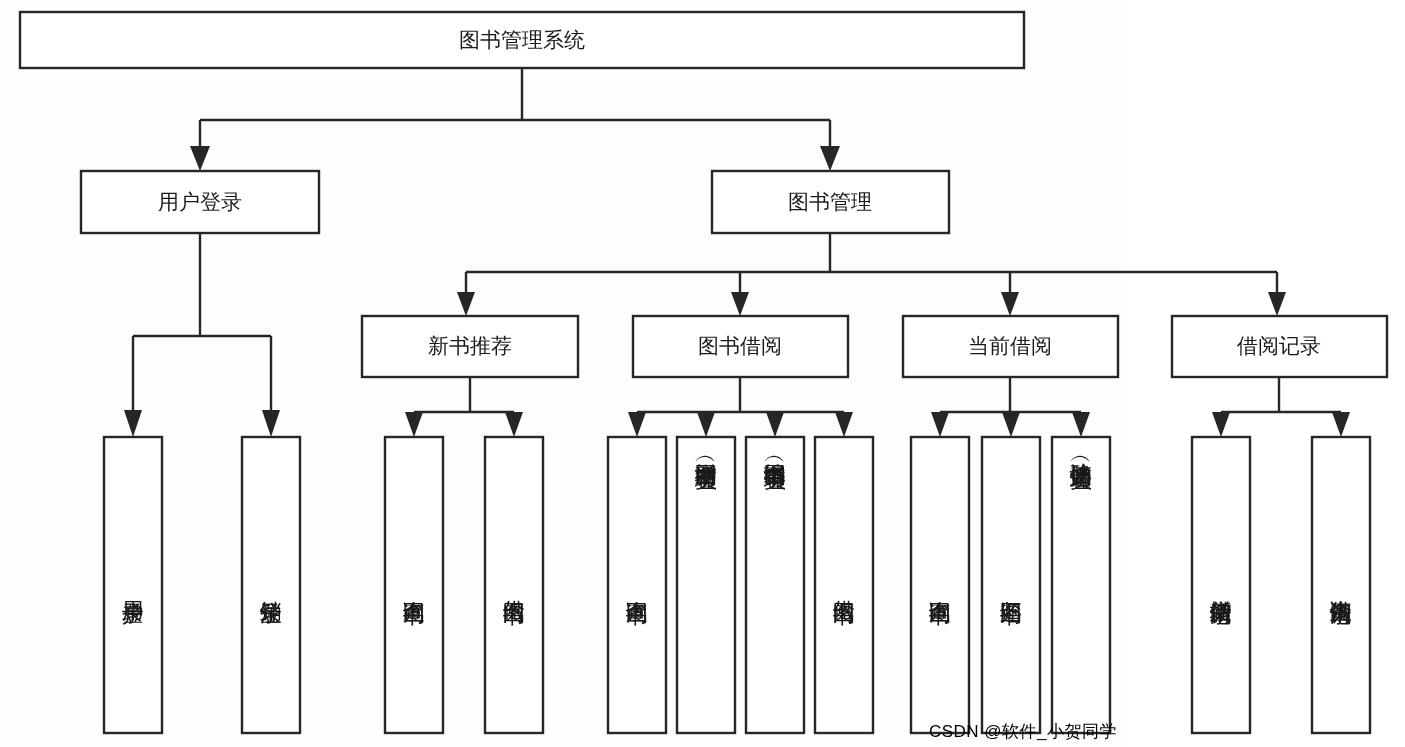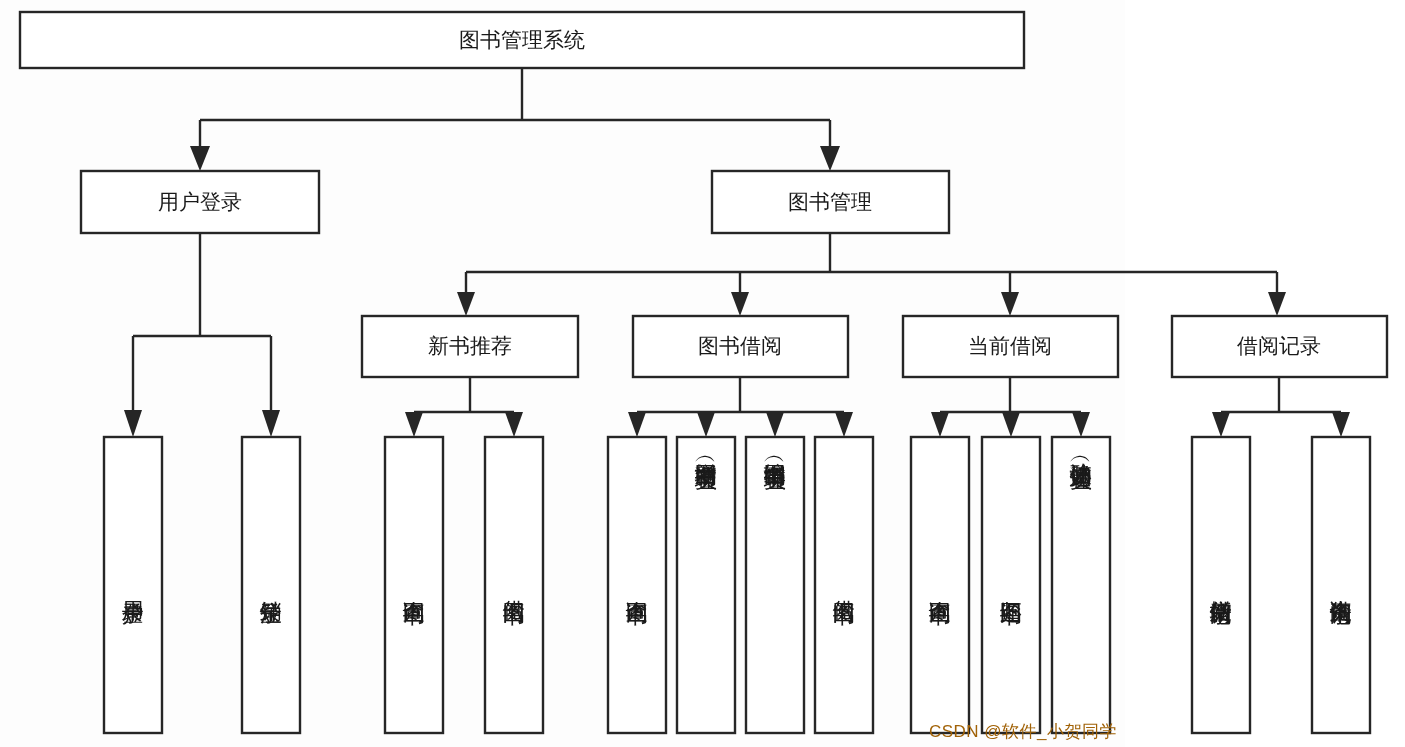--- a/index.html
+++ b/index.html
@@ -47,21 +47,21 @@
   .arrowhead {
     fill: #262626;
     stroke: none;
   }
   .watermark {
     position: absolute;
     right: 8px;
     bottom: 4px;
     font-family: "Liberation Sans", "DejaVu Sans", sans-serif;
     font-size: 17px;
-    color: #a16207;
+    color: #000000;
     letter-spacing: 0.5px;
     white-space: nowrap;
     user-select: none;
   }
   .vtext-wrap {
     position: absolute;
     display: flex;
     align-items: center;
     justify-content: center;
     box-sizing: border-box;

